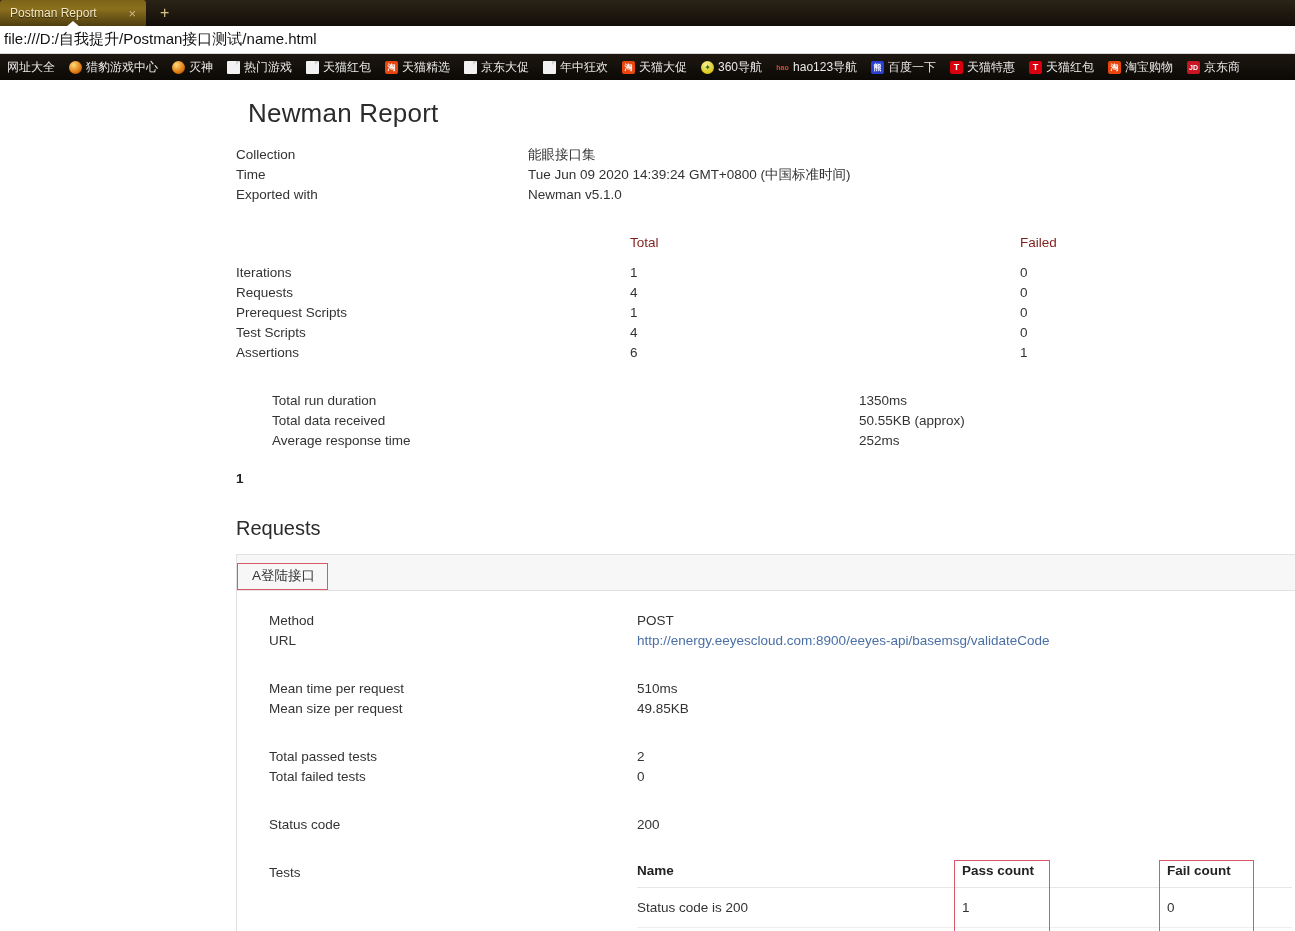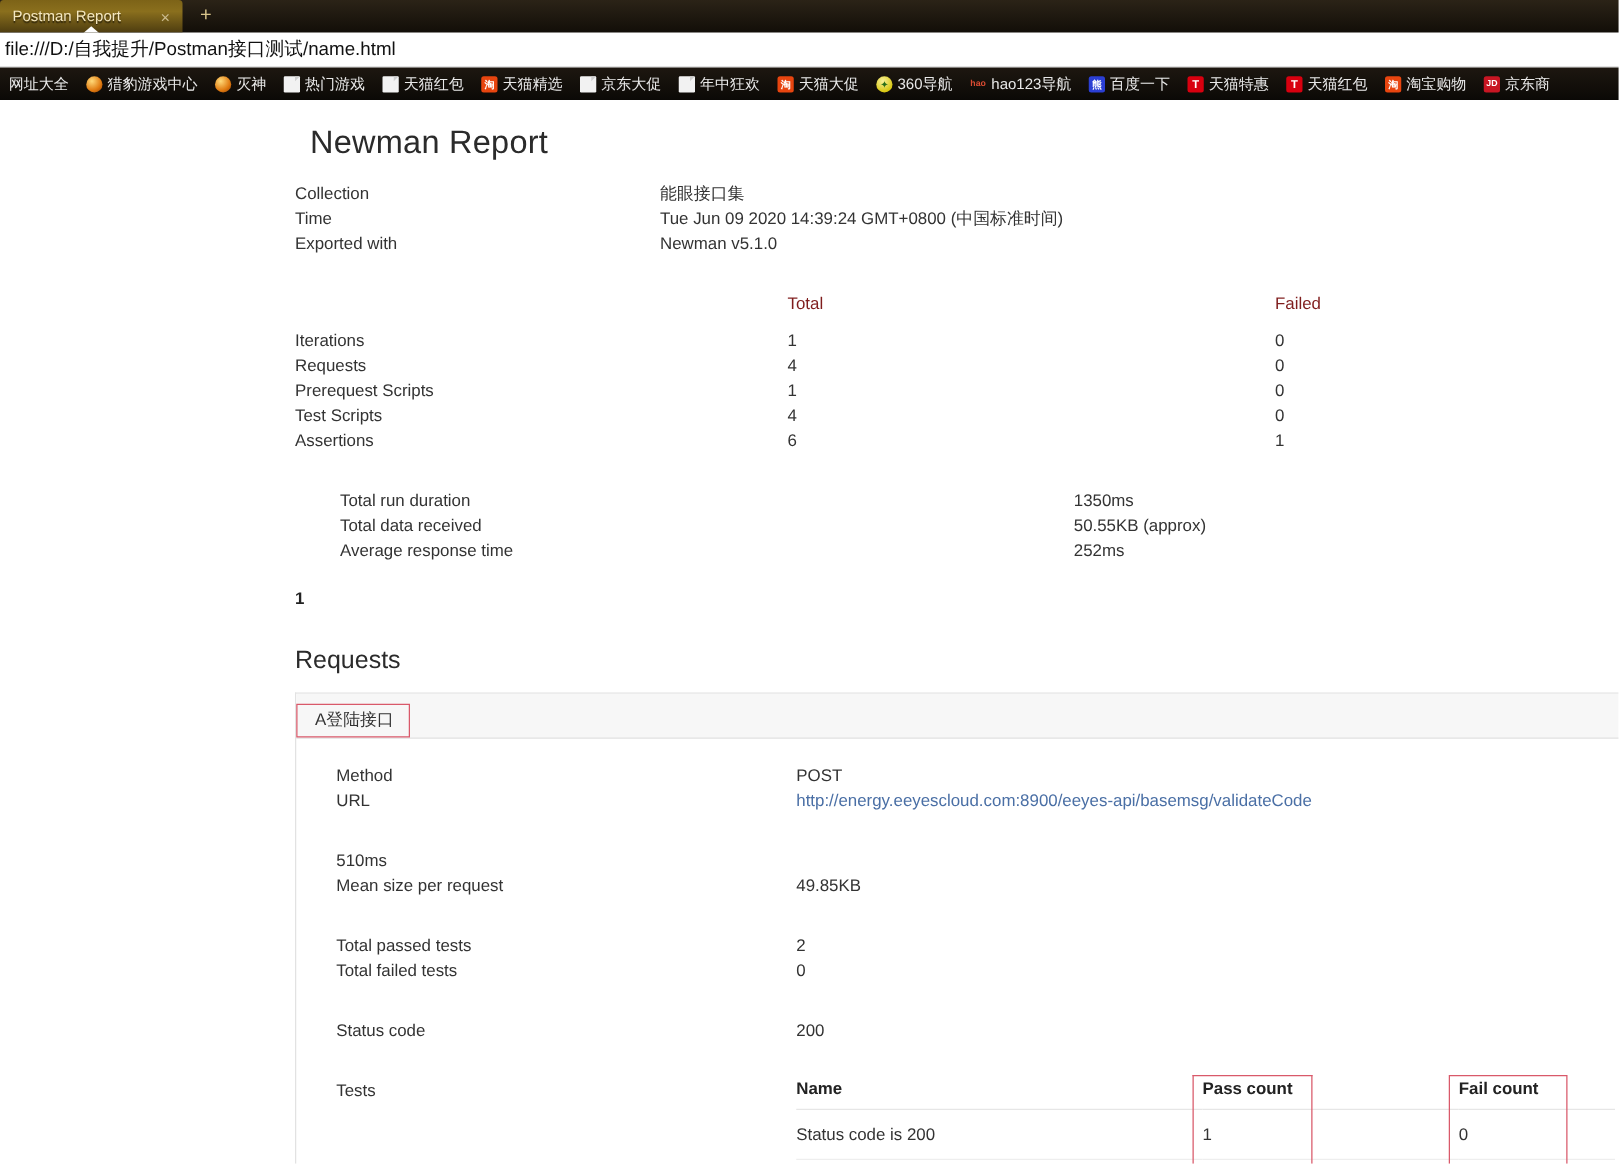--- a/index.html
+++ b/index.html
@@ -452,20 +452,21 @@
             <div class="rrow">
               <div class="rlabel">URL</div>
               <div class="rvalue"><a href="#">http://energy.eeyescloud.com:8900/eeyes-api/basemsg/validateCode</a></div>
             </div>
           </div>
 
         <div class="spacer-lg"></div>
 
         <div id="metrics-a">
             <div class="rrow">
+              <div class="rlabel">Mean time per request</div>
               <div class="rvalue">510ms</div>
             </div>
             <div class="rrow">
               <div class="rlabel">Mean size per request</div>
               <div class="rvalue">49.85KB</div>
             </div>
           </div>
 
         <div class="spacer-lg"></div>
 

